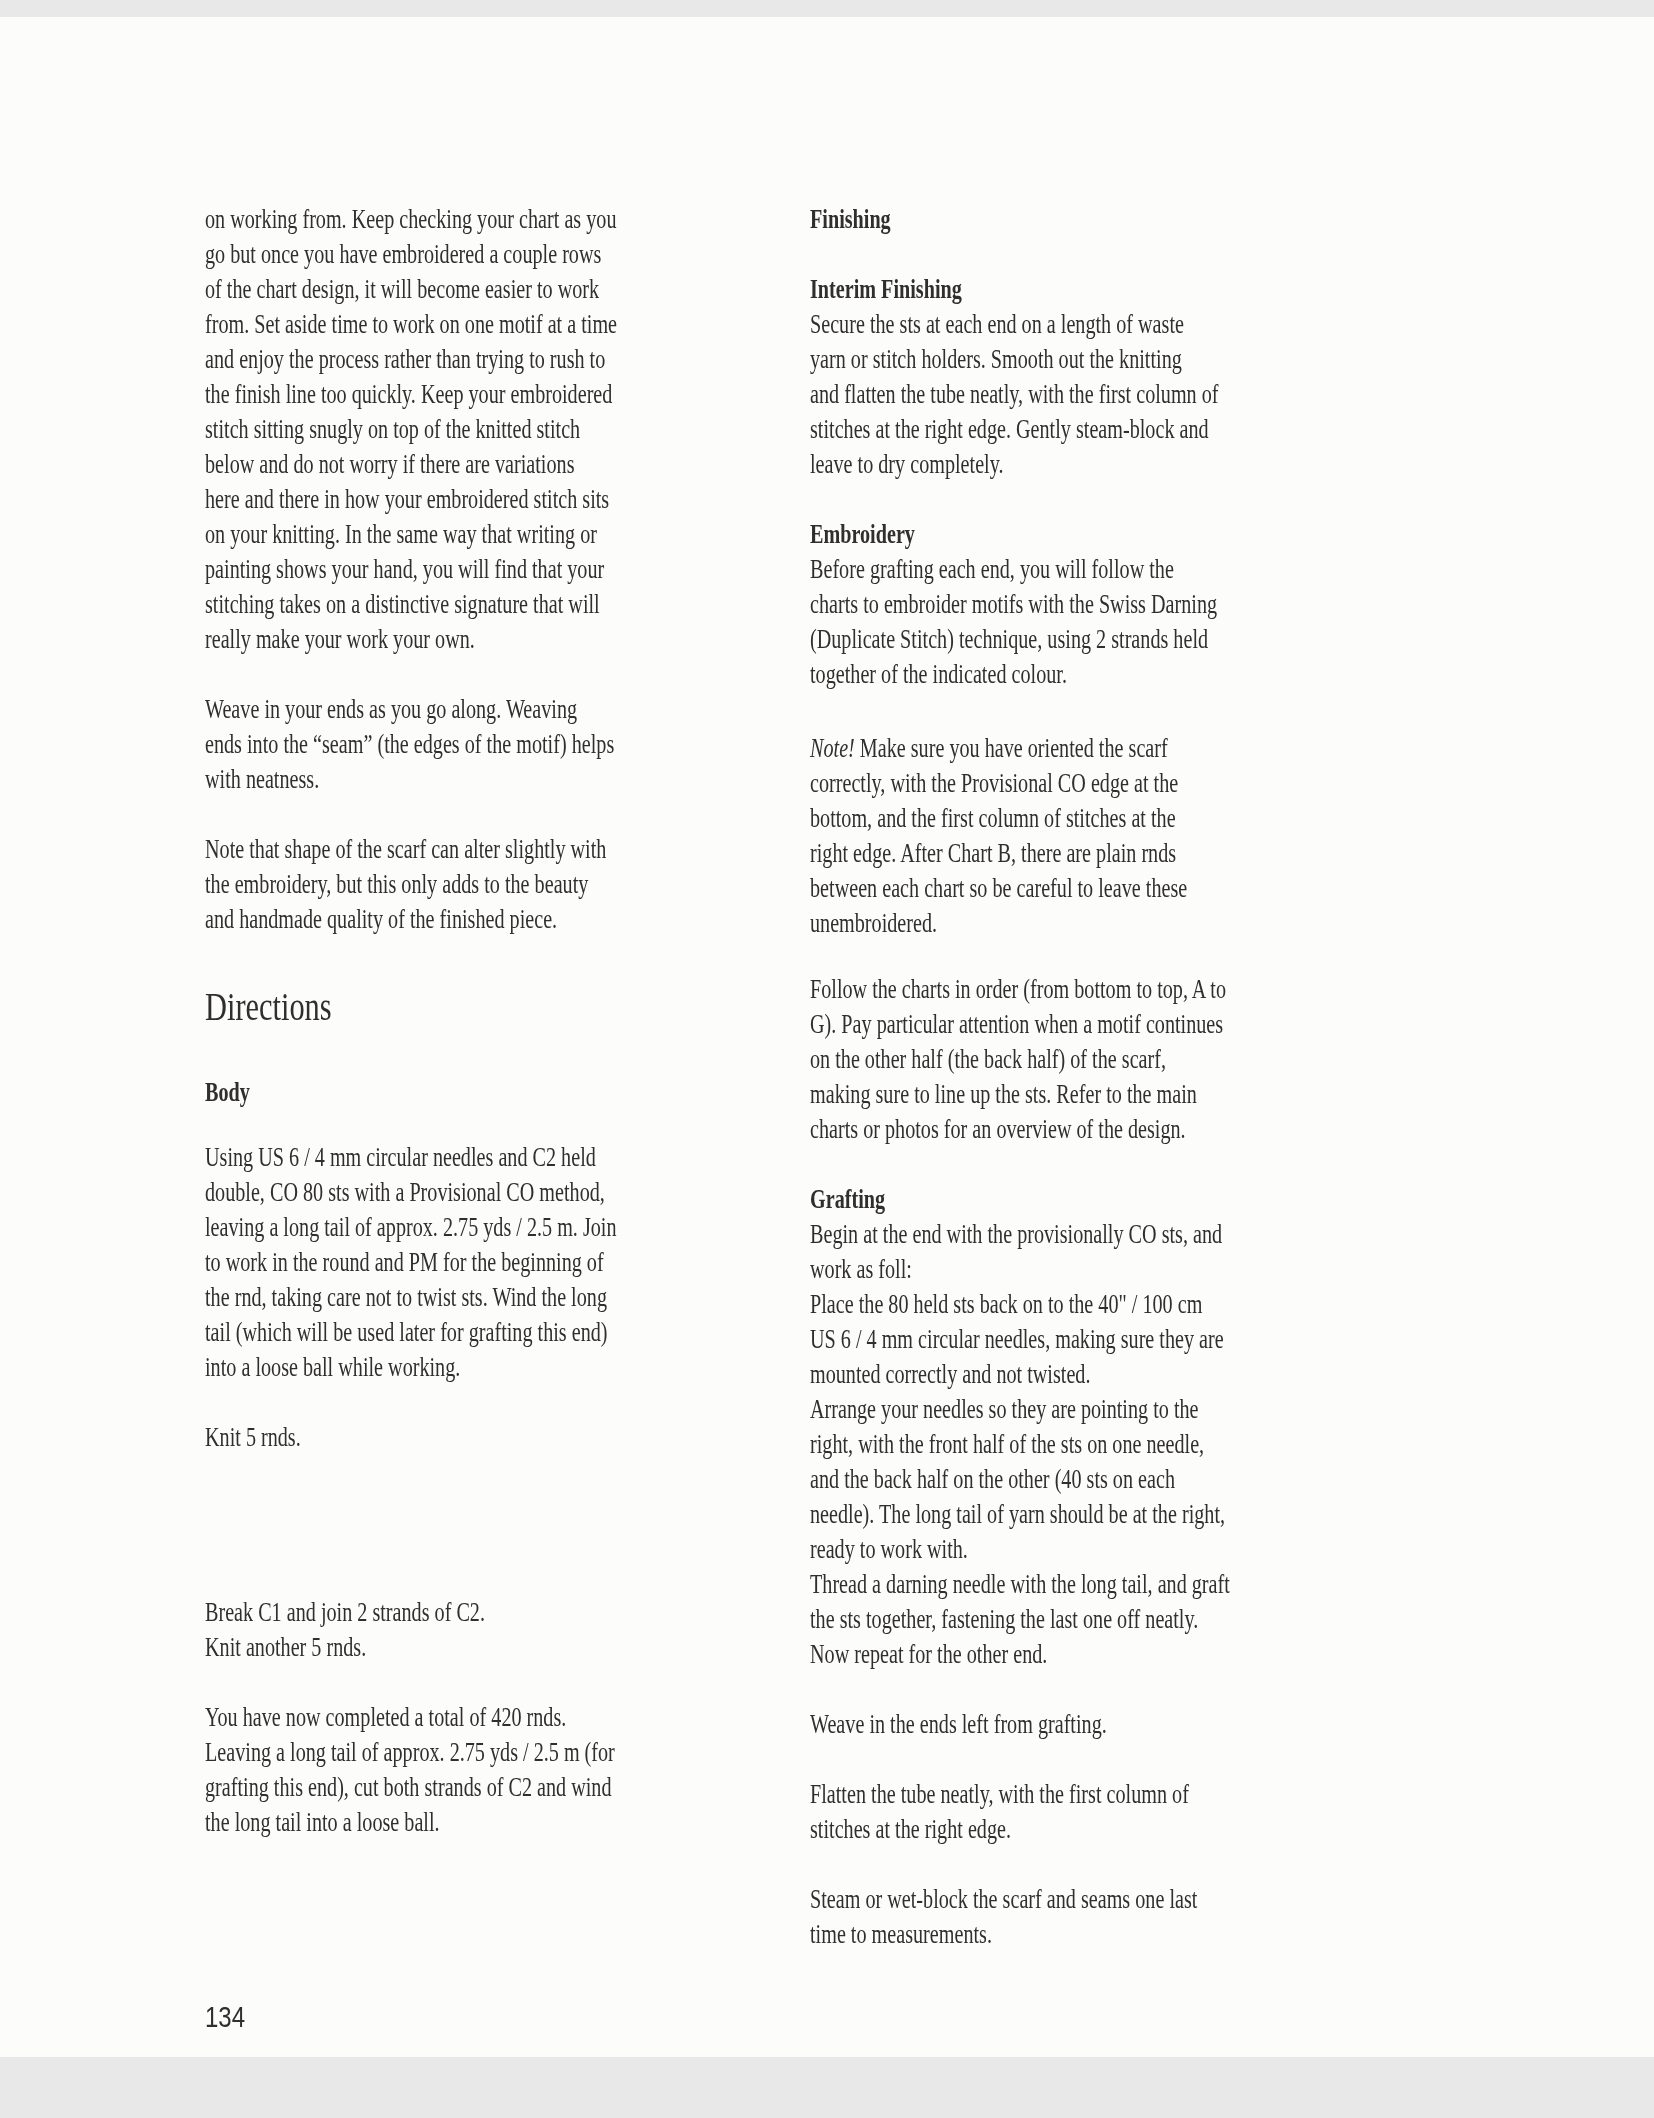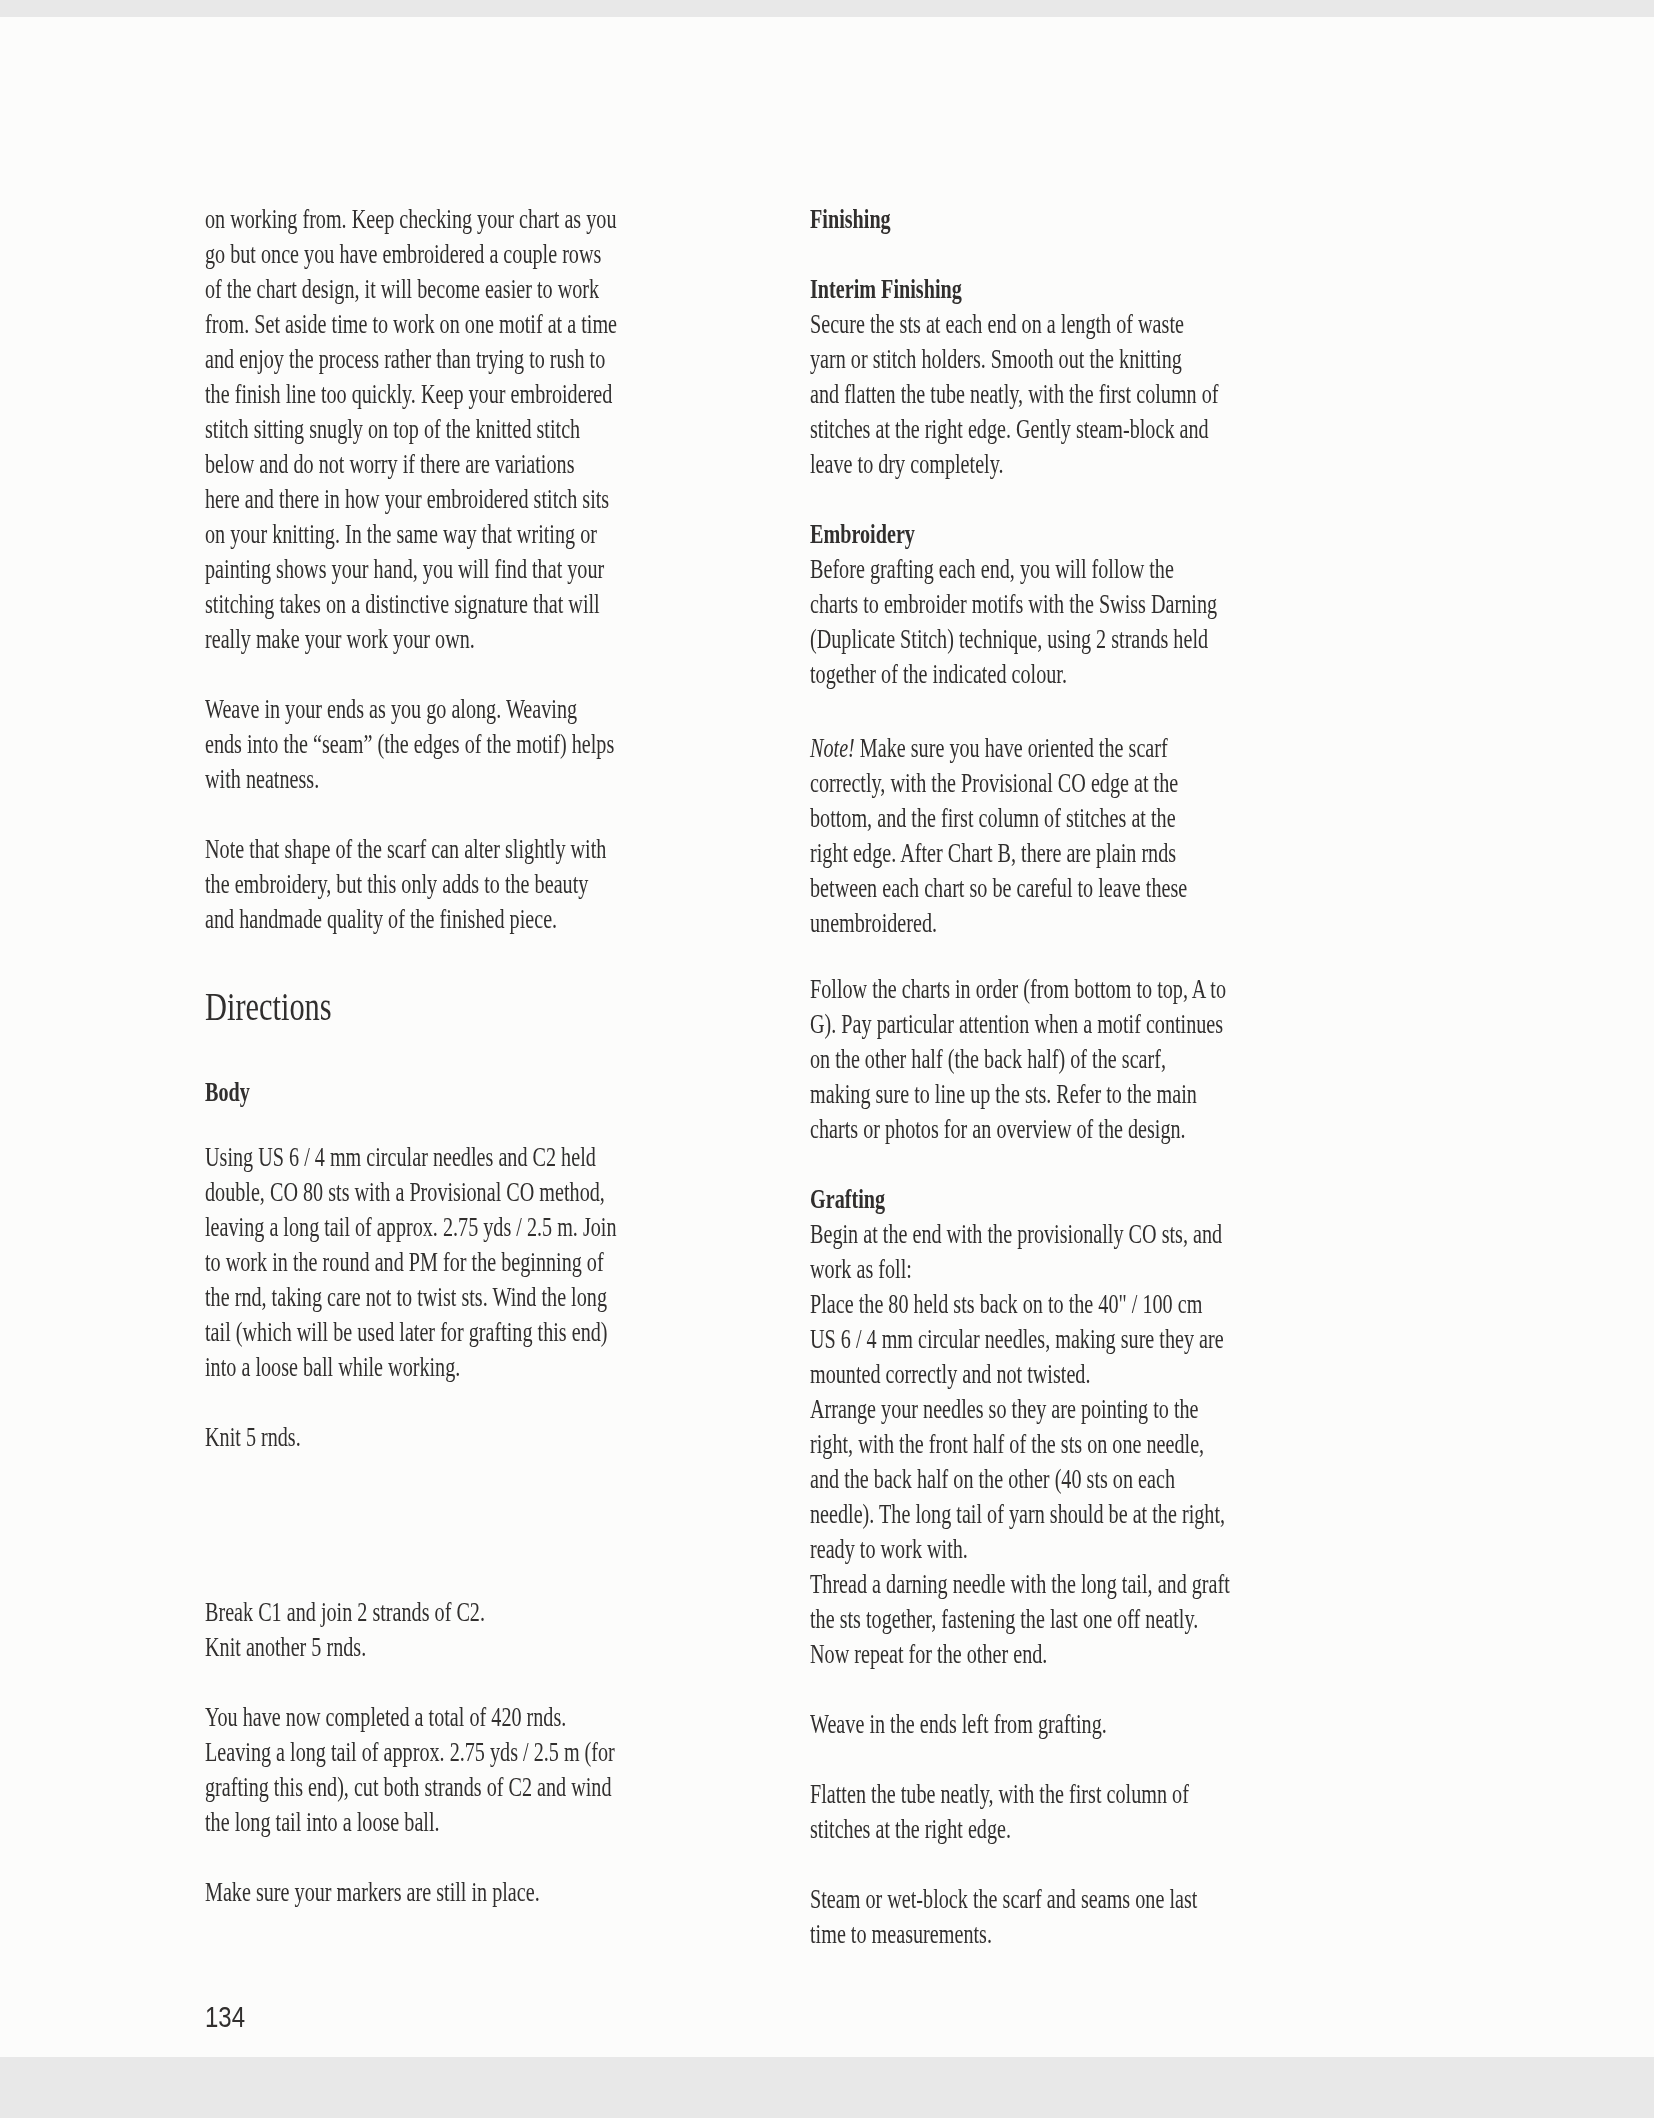--- a/index.html
+++ b/index.html
@@ -106,23 +106,20 @@
     <div class="para" style="top:1577px">
         <div class="ln">Break C1 and join 2 strands of C2.</div>
         <div class="ln">Knit another 5 rnds.</div>
       </div>
     <div class="para" style="top:1682px">
         <div class="ln">You have now completed a total of 420 rnds.</div>
         <div class="ln">Leaving a long tail of approx. 2.75 yds / 2.5 m (for</div>
         <div class="ln">grafting this end), cut both strands of C2 and wind</div>
         <div class="ln">the long tail into a loose ball.</div>
       </div>
-    <div class="para" style="top:1857px">
-        <div class="ln">Make sure your markers are still in place.</div>
-      </div>
     <div class="pagenum" style="top:1982px">134</div>
   </div>
 
   <div class="col col-right">
     <div class="h2" style="top:184px">Finishing</div>
     <div class="h2" style="top:254px">Interim Finishing</div>
     <div class="para" style="top:289px">
         <div class="ln">Secure the sts at each end on a length of waste</div>
         <div class="ln">yarn or stitch holders. Smooth out the knitting</div>
         <div class="ln">and flatten the tube neatly, with the first column of</div>

